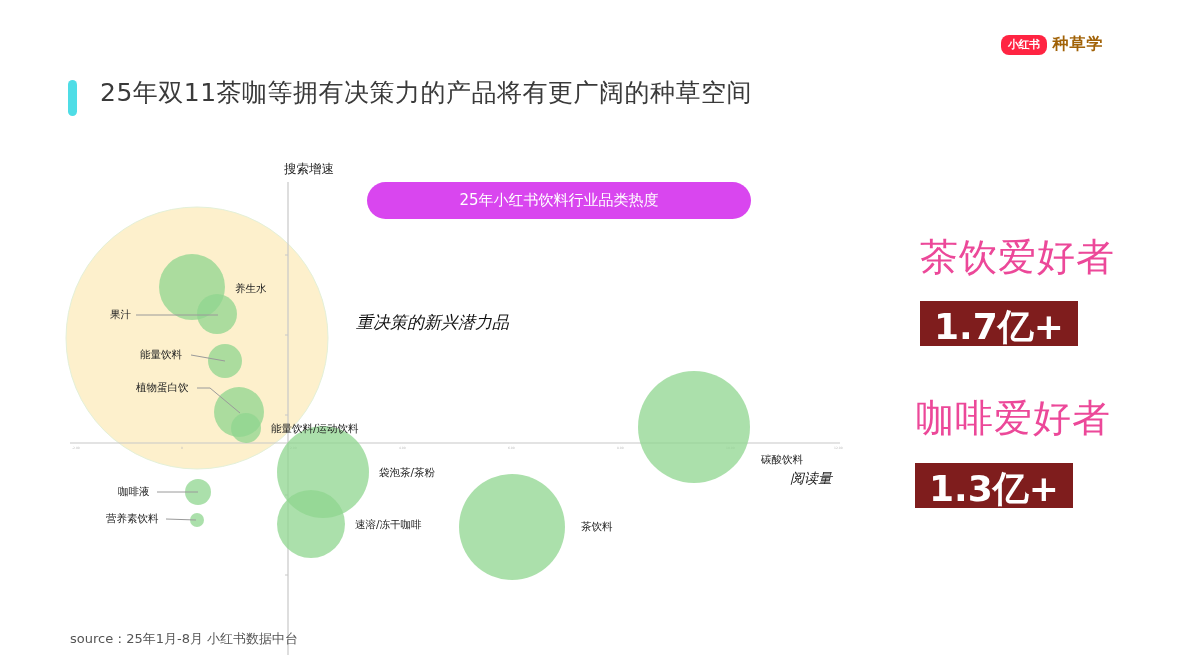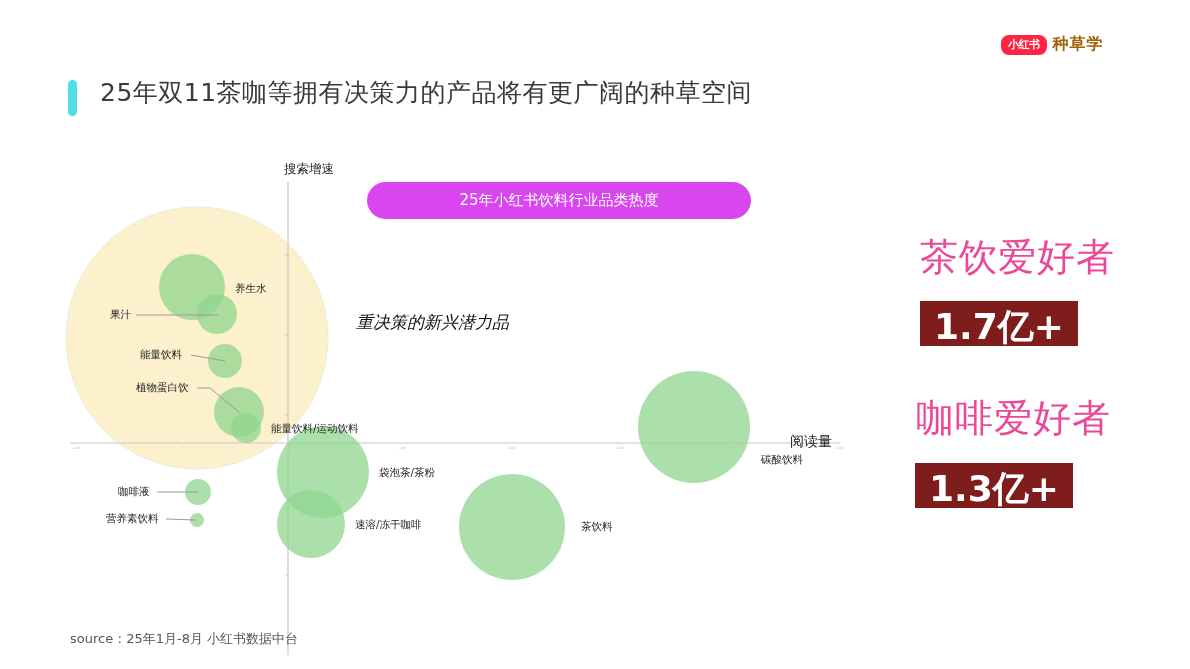--- a/index.html
+++ b/index.html
@@ -94,21 +94,21 @@
     <line x1="191" y1="355" x2="225" y2="361"></line>
     <path d="M197 388 L210 388 L240 413"></path>
     <line x1="157" y1="492" x2="198" y2="492"></line>
     <line x1="166" y1="519" x2="196" y2="520"></line>
   </g>
 </svg>
 
 <div class="chart-title-pill">25年小红书饮料行业品类热度</div>
 <div class="zone-label">重决策的新兴潜力品</div>
 <div class="axis-label" style="left:260px; top:161px;margin-left:24px;">搜索增速</div>
-<div class="axis-label x" style="left:790px; top:433px;">阅读量</div>
+<div class="axis-label x" style="left:790px; top:470px;font-style:italic;">阅读量</div>
 
 <div class="bubble-label" style="left:235px; top:282px;">养生水</div>
 <div class="bubble-label" style="left:110px; top:308px;">果汁</div>
 <div class="bubble-label" style="left:140px; top:348px;">能量饮料</div>
 <div class="bubble-label" style="left:136px; top:381px;">植物蛋白饮</div>
 <div class="bubble-label" style="left:271px; top:422px;">能量饮料/运动饮料</div>
 <div class="bubble-label" style="left:379px; top:466px;">袋泡茶/茶粉</div>
 <div class="bubble-label" style="left:355px; top:518px;">速溶/冻干咖啡</div>
 <div class="bubble-label" style="left:575px; top:520px;margin-left:6px;">茶饮料</div>
 <div class="bubble-label" style="left:761px; top:421px;margin-top:32px;">碳酸饮料</div>

